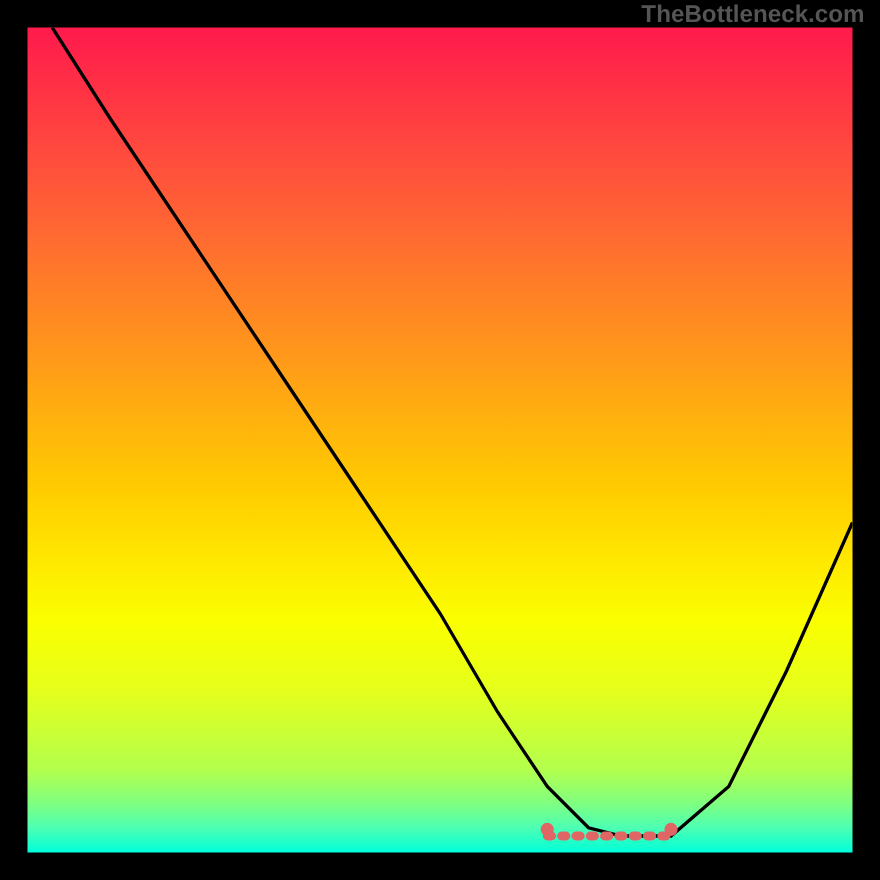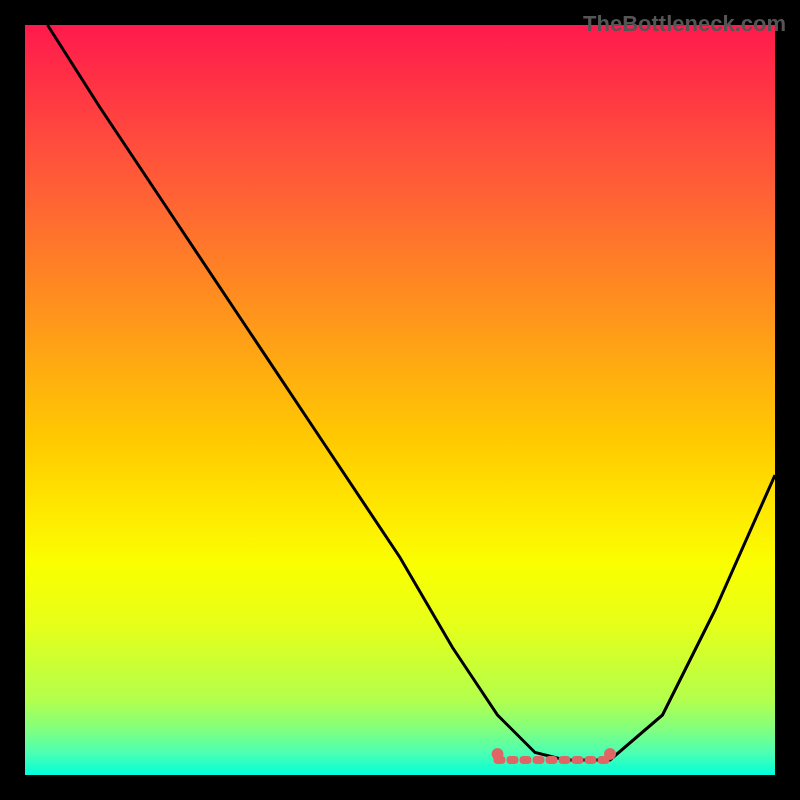--- a/index.html
+++ b/index.html
@@ -5,21 +5,21 @@
   * { margin: 0; padding: 0; box-sizing: border-box; }
   body {
     width: 800px;
     height: 800px;
     background: #000;
     position: relative;
     font-family: Arial, sans-serif;
   }
   .watermark {
     position: absolute;
-    top: 11px;
+    top: 0;
     right: 14px;
     color: #555;
     font-size: 22px;
     font-weight: bold;
     z-index: 10;
   }
   .plot-area {
     position: absolute;
     left: 25px;
     top: 25px;

